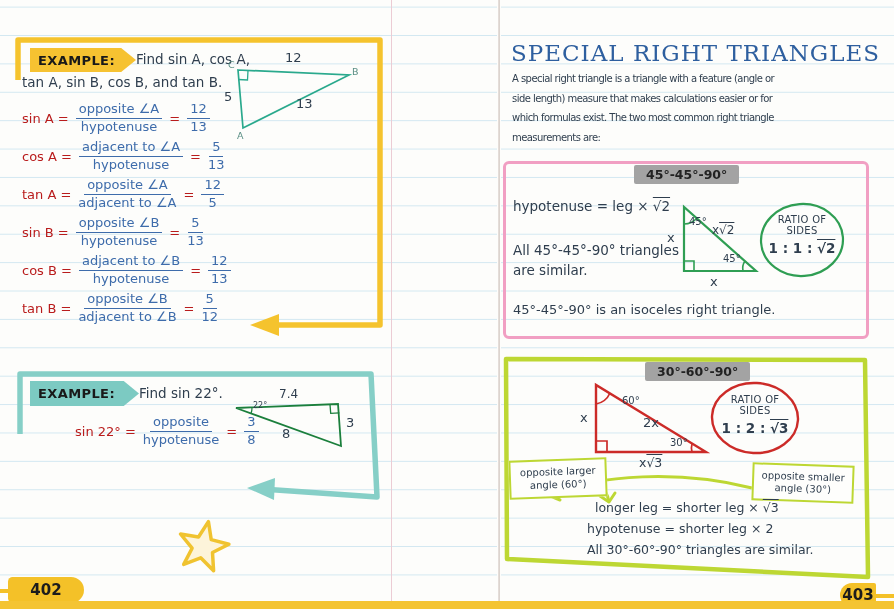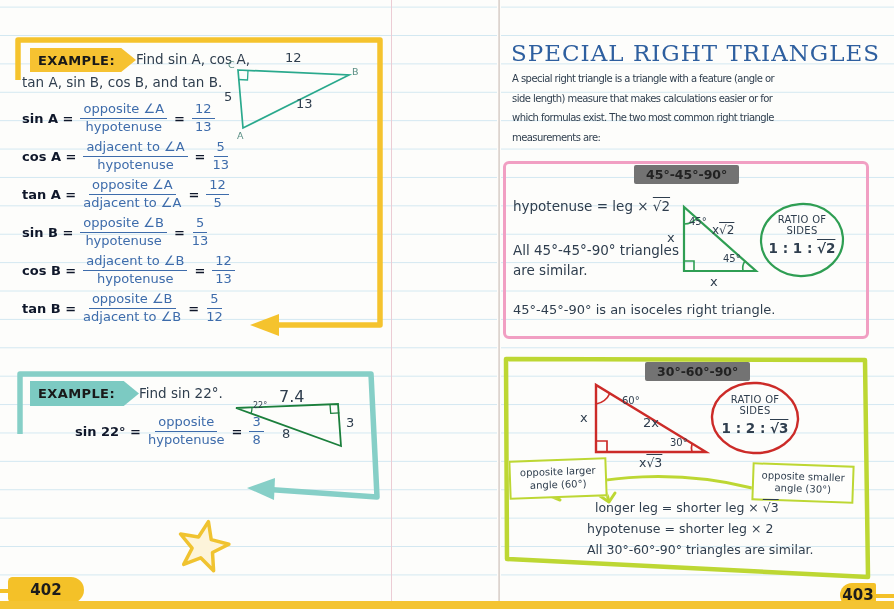--- a/index.html
+++ b/index.html
@@ -13,28 +13,28 @@
   .bindline{position:absolute;top:0;bottom:0;width:2px;background:linear-gradient(to right,#e8e2de,#d8cfc9);}
   svg.overlay{position:absolute;left:0;top:0;pointer-events:none;}
   .ink{color:#2f3e4e;}
   .hand{font-size:13.5px;}
   .badge{display:flex;align-items:center;padding-left:8px;font-weight:800;font-size:13px;
          letter-spacing:.4px;color:#191919;
          clip-path:polygon(0 0,86% 0,100% 50%,86% 100%,0 100%);}
   .badge.yellow{background:#f6c231;}
   .badge.tealbg{background:#7ccac2;}
   .frow{display:flex;align-items:center;gap:7px;font-size:13px;color:#3e6cab;}
-  .frow .fl{white-space:nowrap;color:#0f172a;font-weight:700;}
+  .frow .fl{white-space:nowrap;color:#b91c1c;font-weight:400;}
   .frac{display:inline-flex;flex-direction:column;align-items:center;line-height:1.15;}
   .frac .num{border-bottom:1.5px solid #3e6cab;padding:0 3px 1px;}
   .frac .den{padding-top:1px;}
   .title{font-family:"DejaVu Serif",serif;font-size:23px;letter-spacing:1px;color:#2e5f9f;white-space:nowrap;}
   .introline{font-size:10px;letter-spacing:-0.55px;line-height:19.7px;white-space:nowrap;}
   .pinkbox{border:3.5px solid #f19fc3;border-radius:6px;background:transparent;}
-  .pbadge{background:#737373;color:#222;font-weight:700;font-size:12.5px;padding:2px 12px;
+  .pbadge{background:#a3a3a3;color:#222;font-weight:700;font-size:12.5px;padding:2px 12px;
           border-radius:2px;white-space:nowrap;}
   .tlabel{font-size:13px;white-space:nowrap;}
   .alabel{font-size:10px;white-space:nowrap;}
   .vlabel{font-size:9.5px;color:#5b8f85;}
   .ratio1{font-size:10px;letter-spacing:.3px;text-align:center;white-space:nowrap;}
   .ratioval{font-size:13.5px;font-weight:600;white-space:nowrap;}
   .callout{background:#fefefc;border:2.5px solid #bdd733;text-align:center;
            font-size:10px;line-height:1.25;display:flex;flex-direction:column;justify-content:center;}
   .gformula{font-size:12.5px;white-space:nowrap;}
   .rt{text-decoration:overline;}
@@ -175,21 +175,21 @@
         <span class="num">5</span>
         <span class="den">12</span>
       </span>
   </div>
 
   <div class="abs badge tealbg" style="left:30px;top:381px;width:101px;height:25px;">
     <span>EXAMPLE:</span>
   </div>
   <div class="abs hand ink" style="left:139px;top:385px;">Find sin 22°.</div>
 
-  <div class="abs tlabel ink" style="left:279px;top:387px;font-size:16px;">7.4</div>
+  <div class="abs tlabel ink" style="left:279px;top:387px;font-size:12px;">7.4</div>
   <div class="abs alabel ink" style="left:253px;top:401px;font-size:8px;">22°</div>
   <div class="abs tlabel ink" style="left:346px;top:415px;">3</div>
   <div class="abs tlabel ink" style="left:282px;top:426px;">8</div>
 
   <div class="abs frow" style="left:75px;top:415px;">
     <span class="fl">sin 22° =</span>
     <span class="frac">
         <span class="num">opposite</span>
         <span class="den">hypotenuse</span>
       </span>

